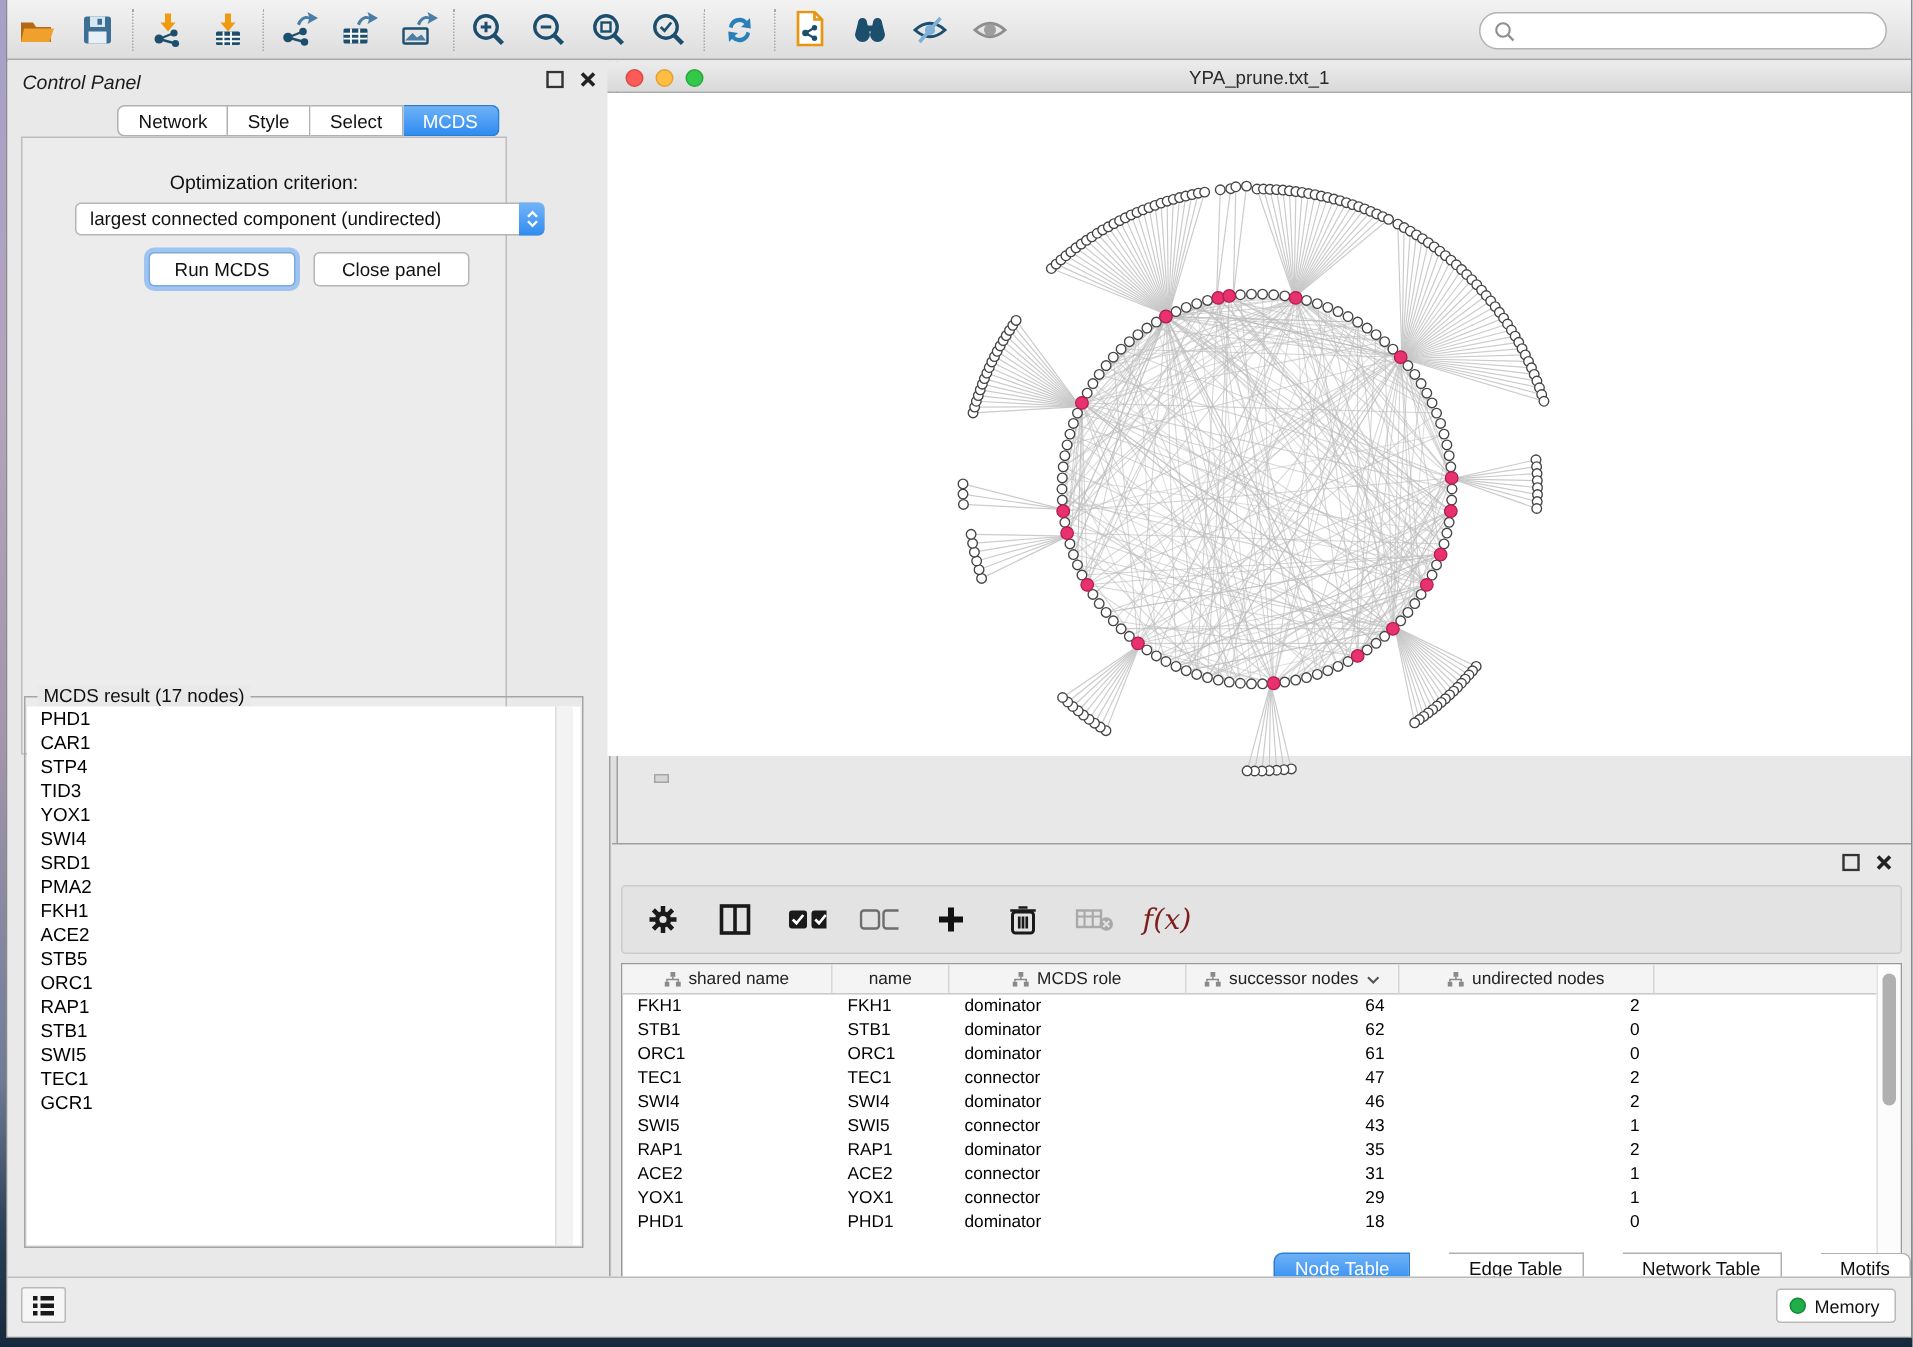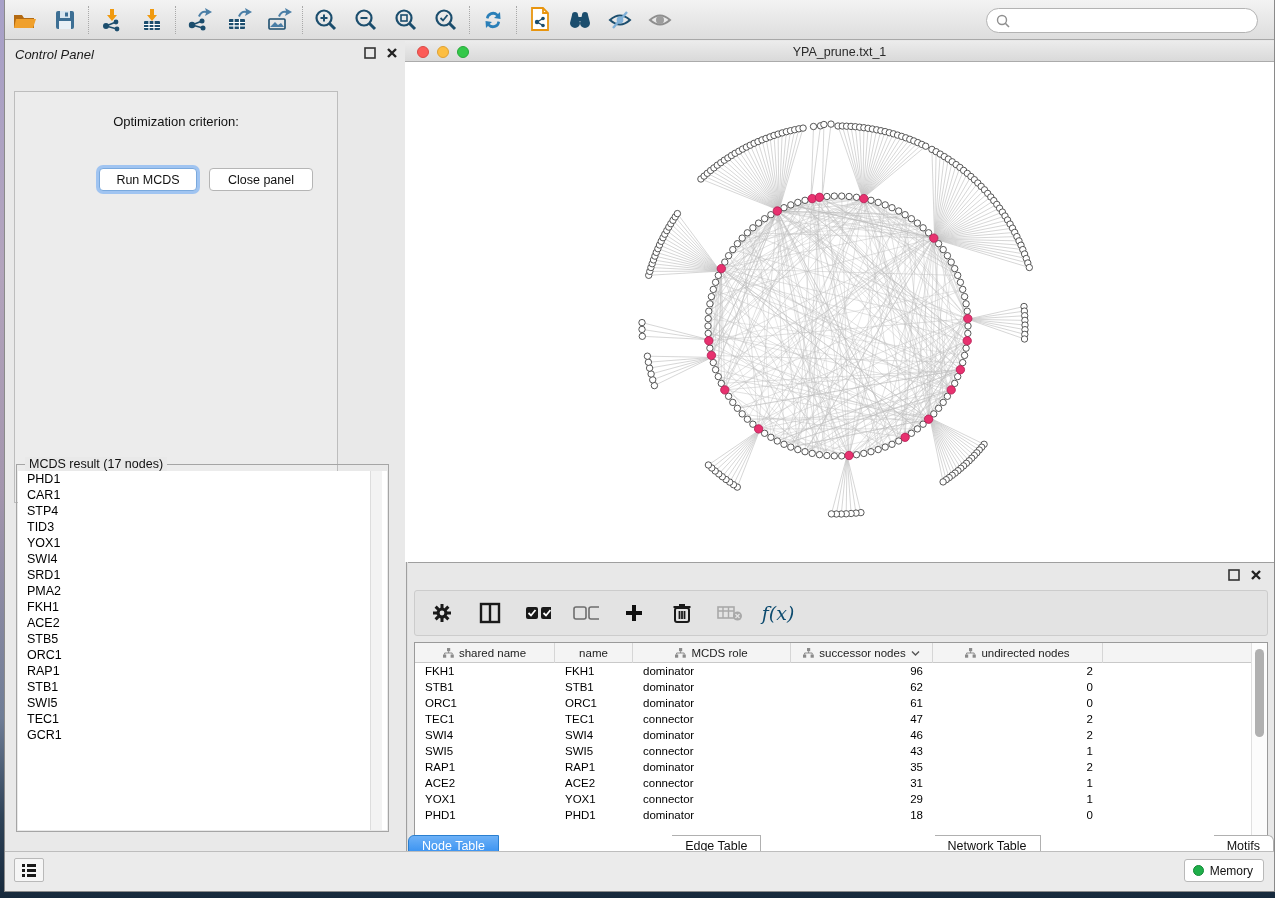--- a/index.html
+++ b/index.html
@@ -47,44 +47,44 @@
   .gb-list { position:absolute; left:1px; top:6px; right:1px; bottom:1px; background:#fff; overflow:hidden; }
   .gb-row { font-size:12.5px; color:#000; line-height:16px; padding-left:9px; }
   .gb-scroll { position:absolute; right:6px; top:6px; width:12px; bottom:1px; background:#f3f3f3; border-left:1px solid #ddd; }
 
   
   .vsplit { position:absolute; left:401px; top:41px; width:6px; bottom:40px; background:#e0e0e0; border-left:1px solid #9f9f9f; border-right:1px solid #9f9f9f; }
   .vsplit .grip { position:absolute; left:0px; top:406px; width:4px; height:16px; background:#cfcfcf; border:1px solid #9a9a9a; border-radius:2px; }
   .hgrip { position:absolute; left:431px; top:516px; width:10px; height:6px; background:#d6d6d6; border:1px solid #a5a5a5; }
 
   
-  .net-window { position:absolute; left:400px; top:41px; right:0; height:521px;padding-left:36px; }
+  .net-window { position:absolute; left:400px; top:41px; right:0; height:463px;padding-left:36px; }
   .net-titlebar { position:absolute; left:0; top:0; right:0; height:21px;
     background:linear-gradient(#ececec,#d9d9d9); border-bottom:1px solid #ababab; }
   .tl { position:absolute; top:5px; width:12px; height:12px; border-radius:50%; }
   .net-title { position:absolute; width:100%; text-align:center; top:4px; font-size:12.5px; color:#2a2a2a; }
   .net-canvas { position:absolute; left:0; top:21px; right:0; bottom:0; background:#fff; }
 
   
   .table-panel { position:absolute; left:403px; top:562px; right:0; bottom:40px; background:#e8e8e8; border-top:1px solid #9f9f9f; }
   .tp-toolbar { position:absolute; left:6px; top:27px; right:6px; height:46px; background:#e3e3e3;
     border:1px solid #cccccc; border-radius:3px; display:flex; align-items:center; padding-left:14px; gap:22px; }
   .tp-ico { width:26px; height:26px; display:flex; align-items:center; justify-content:center; }
-  .fx { font-family:"DejaVu Serif", serif; font-style:italic; font-size:19px; color:#0c4a6e; }
+  .fx { font-family:"DejaVu Serif", serif; font-style:italic; font-size:19px; color:#7f1d1d; }
   .grid-table { position:absolute; left:6px; top:79px; right:6px; height:229px; background:#fff; border:1px solid #9a9a9a;padding-left:33px; }
   .gt-header { position:absolute; left:0; top:0; right:16px; height:20px; background:#f4f4f4; border-bottom:1px solid #c9c9c9; display:flex; }
   .gt-col { height:20px; border-right:1px solid #d6d6d6; display:flex; align-items:center; justify-content:center; gap:5px;
     font-size:11.5px; color:#222; }
   .gt-rows { position:absolute; left:0; top:20px; right:16px; bottom:0; overflow:hidden; }
   .gt-row { display:flex; height:16px; }
   .gt-cell { font-size:11.5px; color:#000; line-height:16px; padding:0 10px; white-space:nowrap; }
   .num { text-align:right; }
   .gt-scroll { position:absolute; right:0; top:0; width:16px; bottom:0; border-left:1px solid #e0e0e0; background:#fcfcfc; }
   .gt-thumb { position:absolute; left:3px; top:6px; width:9px; height:88px; background:#b0b0b0; border-radius:5px; }
-  .tp-tabs { position:absolute; left:0; right:0; top:272px; display:flex; justify-content:space-between; }
+  .tp-tabs { position:absolute; left:0; right:0; top:272px; display:flex; justify-content:flex-end;gap:26px; }
   .tp-tabs .tab { height:22px; font-size:12.5px; }
   .tp-tabs .tab:first-child { border-radius:6px 0 0 6px; }
   .tp-tabs .tab:last-child { border-radius:0 6px 6px 0; }
 
   
   .statusbar { position:absolute; left:0; right:0; bottom:0; height:40px; background:#ebebeb; border-top:1px solid #bdbdbd; }
   .list-btn { position:absolute; left:9px; top:6px; width:30px; height:24px; background:#f6f6f6; border:1px solid #b9b9b9; border-radius:2px;
     display:flex; align-items:center; justify-content:center; }
   .mem-btn { position:absolute; right:10px; top:7px; height:23px; padding:0 10px 0 8px; background:#fff; border:1px solid #b9b9b9; border-radius:3px;
     display:flex; align-items:center; gap:6px; font-size:12px; color:#111; }
@@ -277,22 +277,37 @@
               <rect x="1" y="1" width="10" height="10" fill="none" stroke="#333" stroke-width="1.6"></rect>
             </svg>
           </span>
         <span>
             <svg width="12" height="12">
               <path d="M2 2 L10 10 M10 2 L2 10" stroke="#222" stroke-width="2.4"></path>
             </svg>
           </span>
       </span>
     </div>
+    <div class="cp-tabs" id="cp-tabs">
+        <div class="tab">Network</div>
+        <div class="tab">Style</div>
+        <div class="tab">Select</div>
+        <div class="tab sel">MCDS</div>
+      </div>
     <div class="cp-body">
       <div class="opt-label">Optimization criterion:</div>
+      <div class="select-box">
+        <span>largest connected component (undirected)</span>
+        <span class="select-cap">
+            <svg width="10" height="14">
+              <path d="M2 5.5 L5 2.5 L8 5.5" fill="none" stroke="#fff" stroke-width="1.6"></path>
+              <path d="M2 8.5 L5 11.5 L8 8.5" fill="none" stroke="#fff" stroke-width="1.6"></path>
+            </svg>
+          </span>
+      </div>
       <div class="btn focus" style="left:84px; top:76px; width:98px;">
           <span>Run MCDS</span>
         </div>
       <div class="btn" style="left:194px; top:76px; width:104px;">
           <span>Close panel</span>
         </div>
     </div>
     <div class="groupbox">
       <span class="gb-legend">MCDS result (17 nodes)</span>
       <div class="gb-list" id="mcds-list">
@@ -1191,21 +1206,21 @@
               </svg>
             </span>
             <span>undirected nodes</span>
           </div>
         </div>
       <div class="gt-rows" id="gt-rows">
           <div class="gt-row">
             <div class="gt-cell" style="width: 140px;">FKH1</div>
             <div class="gt-cell" style="width: 78px;">FKH1</div>
             <div class="gt-cell" style="width: 158px;">dominator</div>
-            <div class="gt-cell num" style="width: 142px;">96</div>
+            <div class="gt-cell num" style="width: 142px;">64</div>
             <div class="gt-cell num" style="width: 170px;">2</div>
           </div>
           <div class="gt-row">
             <div class="gt-cell" style="width: 140px;">STB1</div>
             <div class="gt-cell" style="width: 78px;">STB1</div>
             <div class="gt-cell" style="width: 158px;">dominator</div>
             <div class="gt-cell num" style="width: 142px;">62</div>
             <div class="gt-cell num" style="width: 170px;">0</div>
           </div>
           <div class="gt-row">

